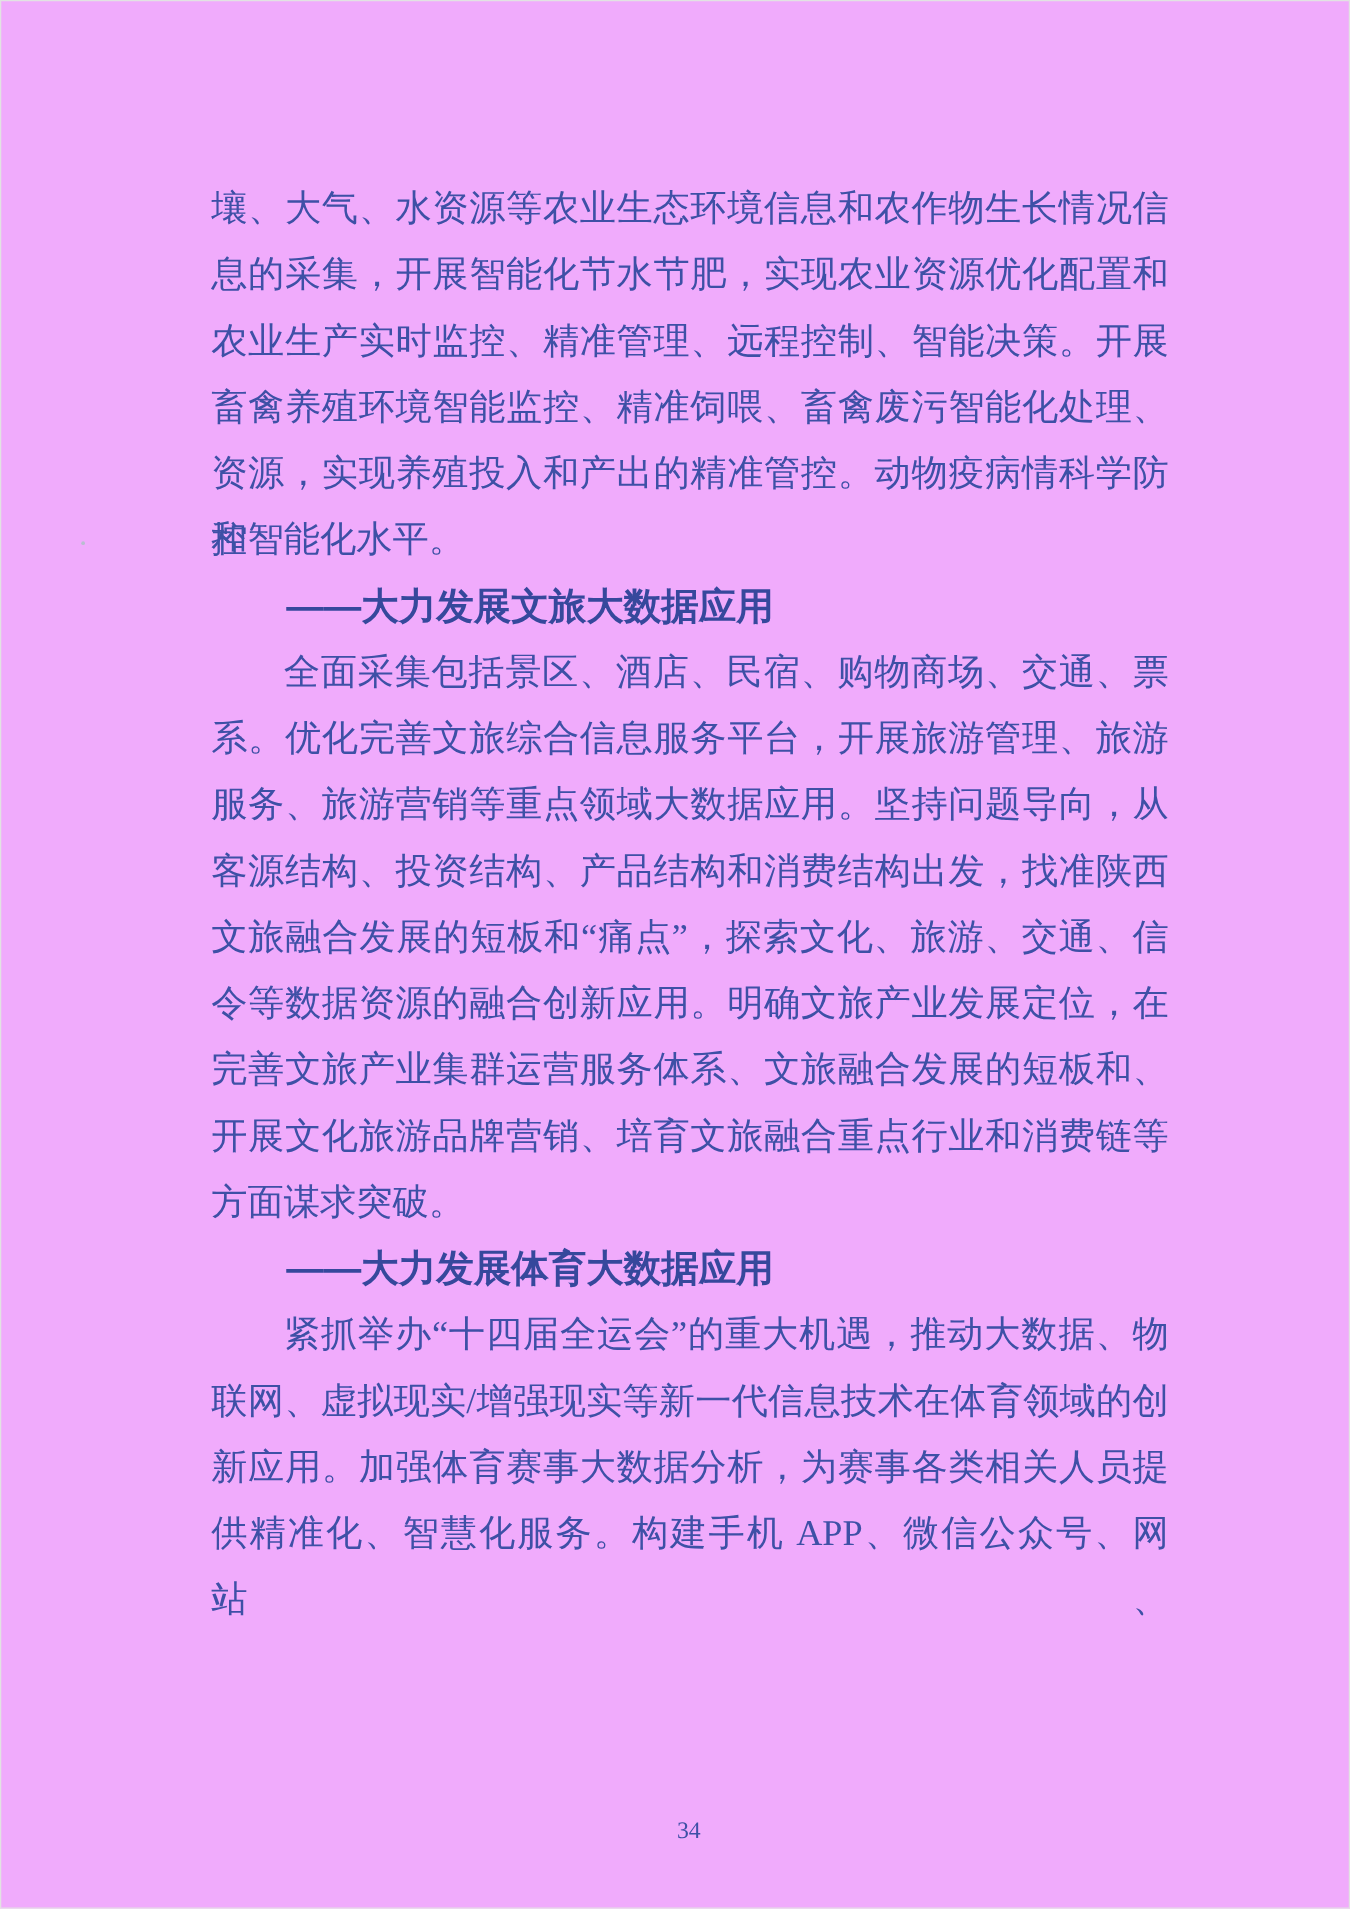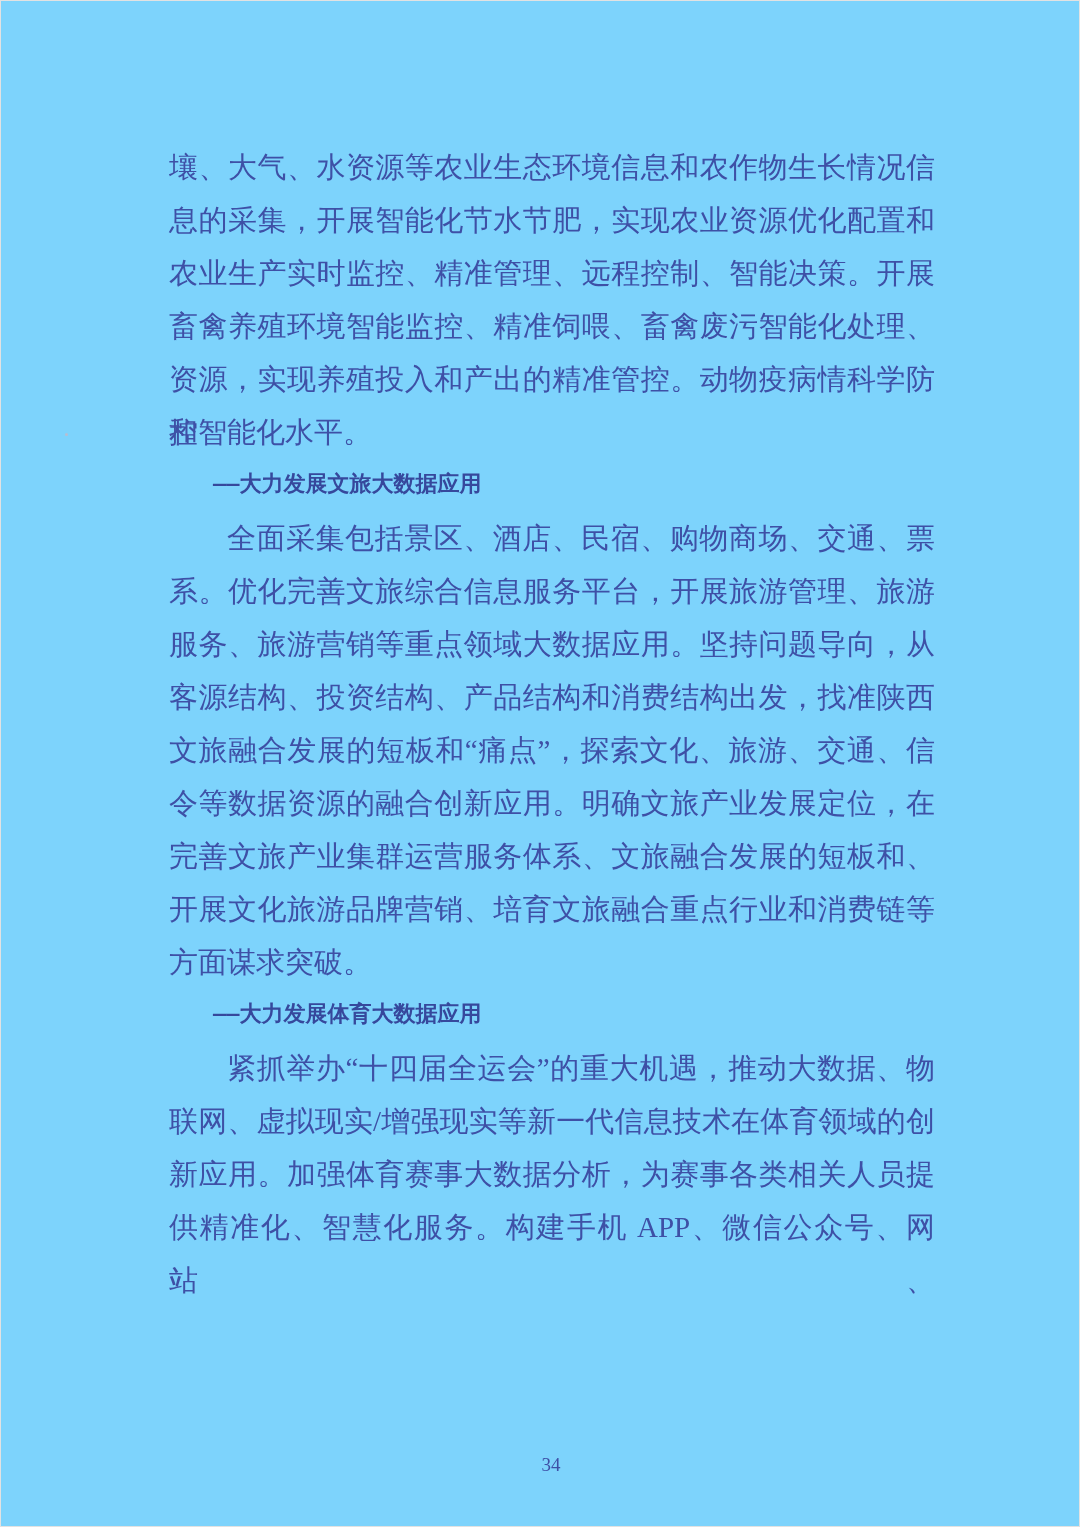--- a/index.html
+++ b/index.html
@@ -10,21 +10,21 @@
   body {
     width: 1080px;
     height: 1527px;
     position: relative;
     font-family: "Liberation Serif", "DejaVu Serif", serif;
     overflow: hidden;
   }
   .page {
     position: absolute;
     inset: 0;
-    background: #7dd3fc;
+    background: #f0abfc;
     border: 1px solid #e2e2e2;
     box-sizing: border-box;
   }
   .content {
     position: absolute;
     left: 168px;
     top: 140px;
     width: 766px;
     color: #3e50a6;
   }
@@ -39,27 +39,27 @@
   }
   .line-last {
     text-align: left;
     text-align-last: left;
     -moz-text-align-last: left;
   }
   .indent {
     text-indent: 2em;
   }
   .heading {
-    font-size: 22px;
+    font-size: 30px;
     line-height: 53px;
     height: 53px;
     font-weight: bold;
     text-indent: 2em;
     color: #36489c;
-    font-family: Liberation Mono, monospace;
+    font-family: Liberation Sans, sans-serif;
     text-align: left;
     text-align-last: left;
   }
   .footer {
     position: absolute;
     left: 11px;
     bottom: 50px;
     width: 100%;
     text-align: center;
     font-size: 19px;

